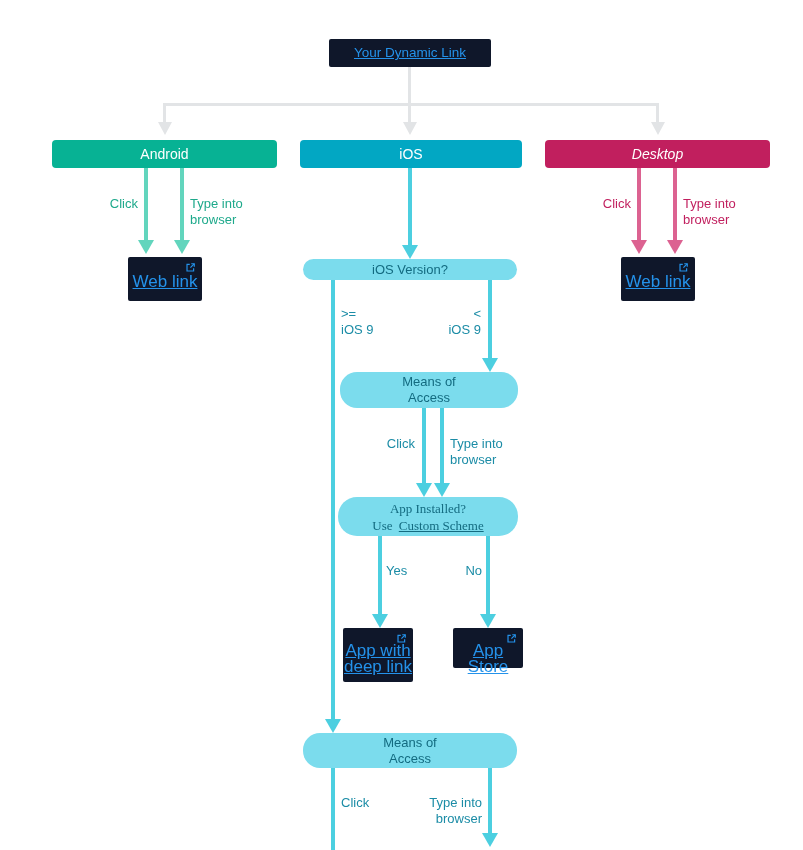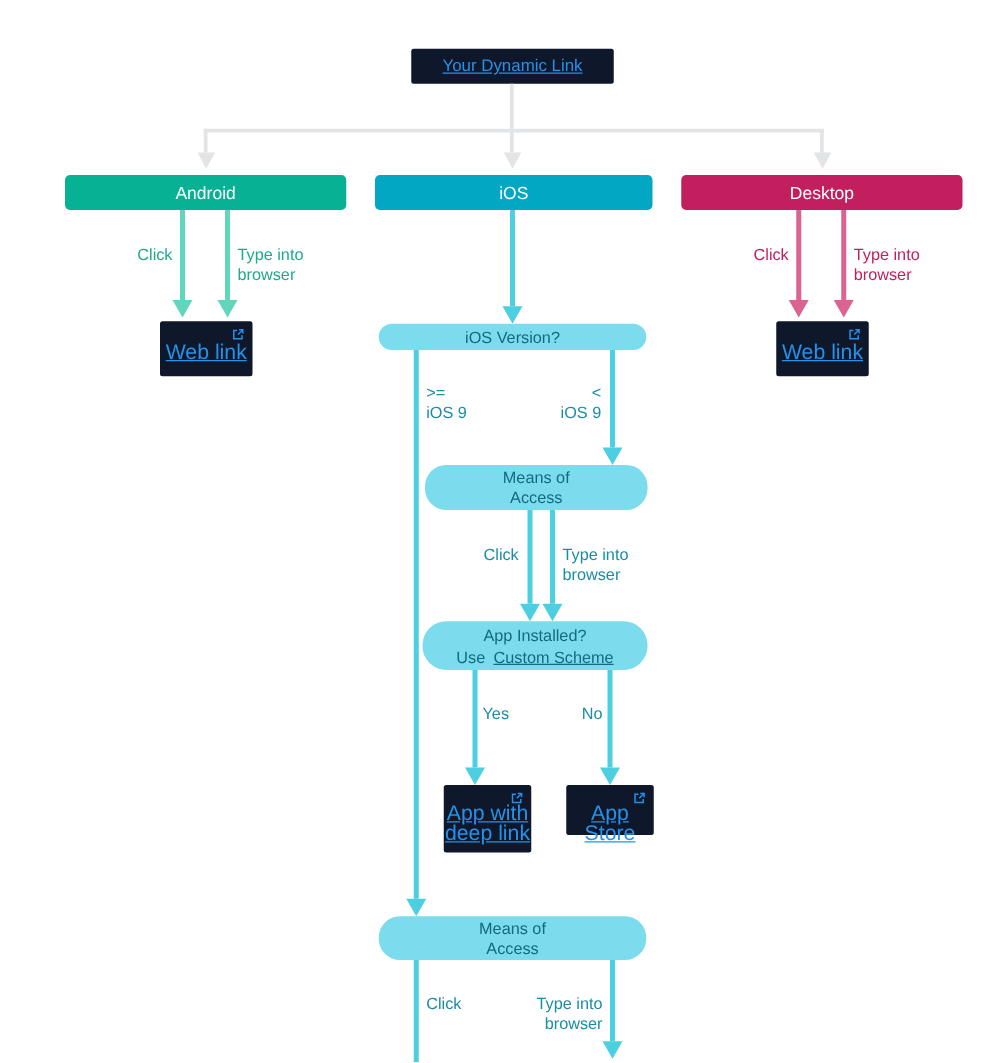--- a/index.html
+++ b/index.html
@@ -50,21 +50,21 @@
   <div class="hl" style="left:163px;top:103px;width:496px;"></div>
   <div class="vl gray" style="left:163px;top:103px;height:19px;"></div>
   <div class="ah gray" style="left:158px;top:122px;"></div>
   <div class="vl gray" style="left:408px;top:103px;height:19px;"></div>
   <div class="ah gray" style="left:403px;top:122px;"></div>
   <div class="vl gray" style="left:656px;top:103px;height:19px;"></div>
   <div class="ah gray" style="left:651px;top:122px;"></div>
 
   <div class="hdr ios" style="left:300px;top:140px;width:222px;">iOS</div>
   <div class="hdr android" style="left:52px;top:140px;width:225px;">Android</div>
-  <div class="hdr desktop" style="left:545px;top:140px;width:225px;">Desktop</div>
+  <div class="hdr desktop" style="left:545px;top:140px;width:225px;font-style:italic;">Desktop</div>
 
   <div class="vl teal" style="left:144px;top:168px;height:72px;"></div>
   <div class="ah teal" style="left:138px;top:240px;"></div>
   <div class="vl teal" style="left:180px;top:168px;height:72px;"></div>
   <div class="ah teal" style="left:174px;top:240px;"></div>
   <div class="lbl teal" style="left:78px;top:196px;width:60px;text-align:right;">Click</div>
   <div class="lbl teal" style="left:190px;top:196px;width:72px;">Type into browser</div>
   <div class="gbox" style="left:128px;top:257px;width:74px;height:44px;">
     <svg class="extic" viewBox="0 0 12 12">
       <path d="M5.2 2.6 H2.2 V9.8 H9.4 V6.8" fill="none" stroke="#2492ea" stroke-width="1.3"></path>
@@ -112,36 +112,36 @@
     <span class="wrapnarrow">Means of Access</span>
   </div>
 
   <div class="vl cyan" style="left:422px;top:408px;height:75px;"></div>
   <div class="ah cyan" style="left:416px;top:483px;"></div>
   <div class="vl cyan" style="left:440px;top:408px;height:75px;"></div>
   <div class="ah cyan" style="left:434px;top:483px;"></div>
   <div class="lbl cyan" style="left:357px;top:436px;width:58px;text-align:right;">Click</div>
   <div class="lbl cyan" style="left:450px;top:436px;width:74px;">Type into browser</div>
 
-  <div class="pill" style="left:338px;top:497px;width:180px;height:39px;border-radius:19px;padding-top:3px;box-sizing:border-box;line-height:17px;">
+  <div class="pill" style="left:338px;top:497px;width:180px;height:39px;border-radius:19px;padding-top:3px;box-sizing:border-box;line-height:17px;font-family:Liberation Serif, serif;">
     <div>App Installed?</div>
     <div>
       <span>Use</span>
       <span class="deeplink" style="margin-left:3px;">Custom Scheme</span>
     </div>
   </div>
 
   <div class="vl cyan" style="left:378px;top:536px;height:78px;"></div>
   <div class="ah cyan" style="left:372px;top:614px;"></div>
   <div class="vl cyan" style="left:486px;top:536px;height:78px;"></div>
   <div class="ah cyan" style="left:480px;top:614px;"></div>
   <div class="lbl cyan" style="left:386px;top:563px;width:40px;">Yes</div>
   <div class="lbl cyan" style="left:442px;top:563px;width:40px;text-align:right;">No</div>
 
-  <div class="gbox" style="left:343px;top:628px;width:70px;height:54px;margin-left:12px;">
+  <div class="gbox" style="left:343px;top:628px;width:70px;height:54px;">
     <svg class="extic" viewBox="0 0 12 12">
       <path d="M5.2 2.6 H2.2 V9.8 H9.4 V6.8" fill="none" stroke="#2492ea" stroke-width="1.3"></path>
       <path d="M6.8 1.9 H10.1 V5.2" fill="none" stroke="#2492ea" stroke-width="1.3"></path>
       <line x1="9.9" y1="2.1" x2="5.9" y2="6.1" stroke="#2492ea" stroke-width="1.3"></line>
     </svg>
     <div class="webtxt" style="top:15px;"><span class="link">App with deep link</span></div>
   </div>
 
   <div class="gbox" style="left:453px;top:628px;width:70px;height:40px;">
     <svg class="extic" viewBox="0 0 12 12">

